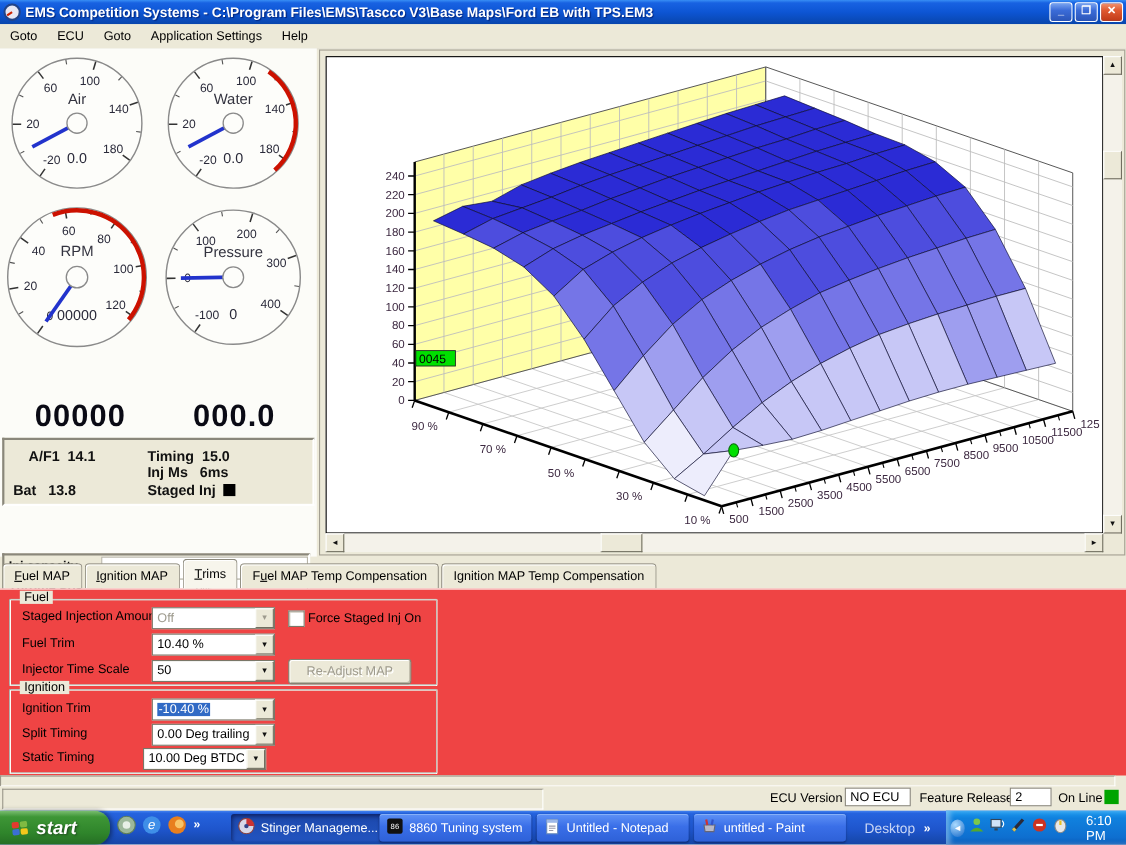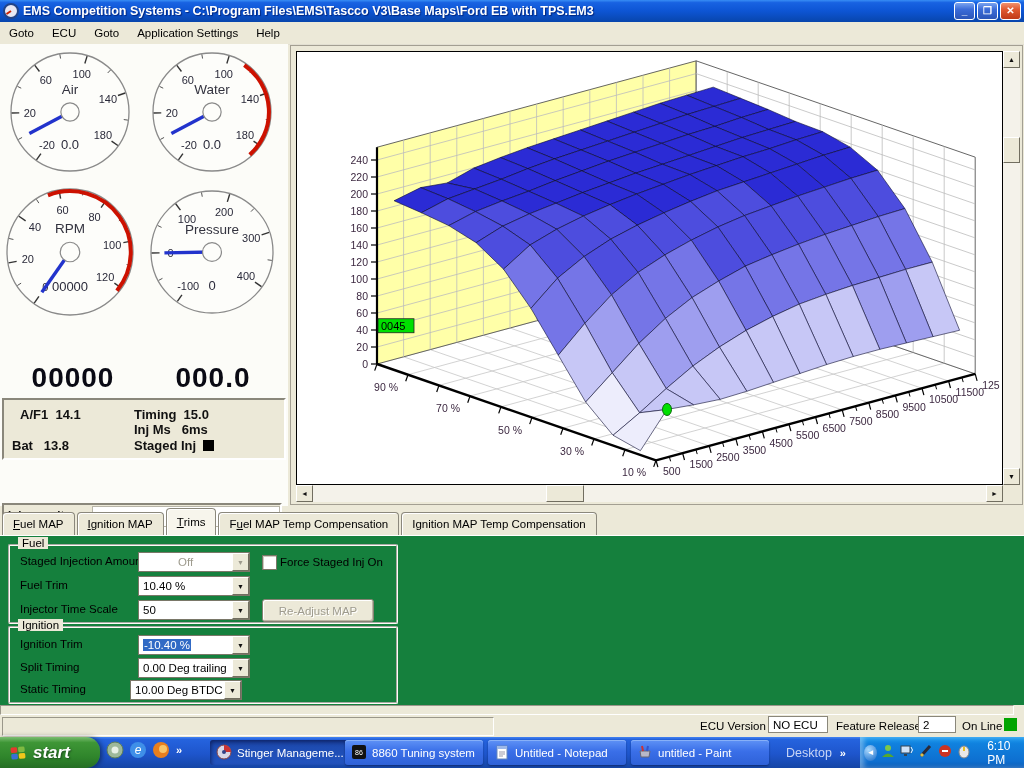--- a/index.html
+++ b/index.html
@@ -30,28 +30,28 @@
   .chart-panel{position:absolute;left:290px;top:45px;width:733px;height:460px;background:#ECE9D8;border:1px solid #a39f92;box-sizing:border-box;}
   .plot{position:absolute;left:5px;top:5px;width:705px;height:432px;background:#fff;border:1px solid #000;}
   .vsb{position:absolute;right:2px;top:5px;width:17px;height:434px;background:#F4F2EA;}
   .hsb{position:absolute;left:5px;bottom:2px;width:707px;height:17px;background:#F4F2EA;}
   .sbtn{position:absolute;width:17px;height:17px;background:#ECE9D8;border:1px solid;border-color:#fff #716e60 #716e60 #fff;box-sizing:border-box;display:flex;align-items:center;justify-content:center;font-size:7px;color:#111;}
   .sthumb{position:absolute;background:#ECE9D8;border:1px solid;border-color:#fff #716e60 #716e60 #fff;box-sizing:border-box;}
   
   .tabstrip{position:absolute;left:2px;top:510px;height:25px;display:flex;align-items:flex-end;}
   .tab{height:22px;padding:0 10px;background:#ECE9D8;border:1px solid #8b887c;border-bottom:none;border-radius:4px 4px 0 0;font-size:11.5px;display:flex;align-items:center;margin-right:2px;box-shadow:inset 1px 1px 0 #fff;color:#000;}
   .tab.active{height:26px;background:#F7F5EC;position:relative;z-index:3;}
-  .tabcontent{position:absolute;left:0;top:535px;width:1024px;height:169px;background:#15803d;border-top:1px solid #fff;}
+  .tabcontent{position:absolute;left:0;top:535px;width:1024px;height:169px;background:#ef4444;border-top:1px solid #fff;}
   .groupbox{position:absolute;border:2px groove #fdfdf6;border-radius:2px;}
   .grouplabel{position:absolute;top:-9px;left:8px;background:#ECE9D8;padding:0 4px;font-size:11.5px;color:#000;}
   .flabel{position:absolute;font-size:11.5px;color:#000;white-space:nowrap;}
   .combo{position:absolute;width:112px;height:20px;background:#fff;border:1px solid #7a7768;box-sizing:border-box;}
   .cfield{position:absolute;left:2px;top:1px;right:19px;bottom:1px;font-size:11.5px;color:#000;padding:2px 2px;white-space:nowrap;overflow:hidden;}
   .cbtn{position:absolute;right:0;top:0;width:17px;height:18px;background:#ECE9D8;border:1px solid;border-color:#fff #716e60 #716e60 #fff;box-sizing:border-box;display:flex;align-items:center;justify-content:center;font-size:7px;color:#111;}
-  .combo.disabled .cfield{color:#9e9b8e;margin-left:35px;}
+  .combo.disabled .cfield{color:#9e9b8e;}
   .combo.disabled .cbtn{color:#9e9b8e;}
   .hl{background:#316AC5;color:#fff;padding:0 1px;}
   .checkbox{position:absolute;width:13px;height:13px;background:#fff;border:1px solid #7a7768;box-shadow:inset 1px 1px 0 #cfccc0;}
   .btn{position:absolute;background:#ECE9D8;border:1px solid #858272;border-radius:3px;box-shadow:inset 1px 1px 0 #fff,inset -1px -1px 0 #b9b5a4;font-size:11.5px;display:flex;align-items:center;justify-content:center;}
   .btn.disabled{color:#9e9b8e;text-shadow:1px 1px 0 #fff;}
   
   .statusthin{position:absolute;left:0;top:705px;width:1012px;height:8px;background:#ECE9D8;border:1px solid;border-color:#9a978a #fff #fff #9a978a;}
   .statusbar{position:absolute;left:0;top:715px;width:1024px;height:22px;background:#ECE9D8;font-size:11.5px;color:#000;padding-left:19px;}
   .status-sunken{position:absolute;left:2px;top:2px;width:490px;height:17px;border:1px solid;border-color:#9a978a #fff #fff #9a978a;}
   .sfield{position:absolute;top:2px;height:17px;display:flex;align-items:center;}
@@ -201,21 +201,21 @@
         <text x="64" y="45.7" text-anchor="middle" font-size="13.5" fill="#33333f">Pressure</text>
         <text x="64" y="101.82" text-anchor="middle" font-size="13" fill="#2a2a3a">0</text>
         <line x1="64" y1="64" x2="16.427246664458906" y2="64.83038549828595" stroke="#2233CC" stroke-width="3.4"></line>
         <circle cx="64" cy="64" r="9.455" fill="#FDFDFA" stroke="#8a8a8a" stroke-width="1.2"></circle>
       </svg>
 
     <div class="readout" style="left:8px;top:318px">00000</div>
     <div class="readout" style="left:148px;top:318px">000.0</div>
 
     <div class="info-panel" style="top:354px">
-      <span class="cell" style="left:16px;top:7px"><span>A/F1</span>&nbsp;&nbsp;<span>14.1</span></span>
+      <span class="cell" style="left:22px;top:7px"><span>A/F1</span>&nbsp;&nbsp;<span>14.1</span></span>
       <span class="cell" style="left:8px;top:38px"><span>Bat</span>&nbsp;&nbsp;&nbsp;<span>13.8</span></span>
       <span class="cell" style="left:130px;top:7px"><span>Timing</span>&nbsp;&nbsp;<span>15.0</span></span>
       <span class="cell" style="left:130px;top:22px"><span>Inj Ms</span>&nbsp;&nbsp;&nbsp;<span>6ms</span></span>
       <span class="cell" style="left:130px;top:38px"><span>Staged Inj</span>&nbsp;&nbsp;<span class="sq"></span></span>
     </div>
 
     <div class="io-panel">
       <div class="io-row" style="top:1px">
         <span class="io-label">Inj capacity</span>
         <span class="io-value">0%</span>

